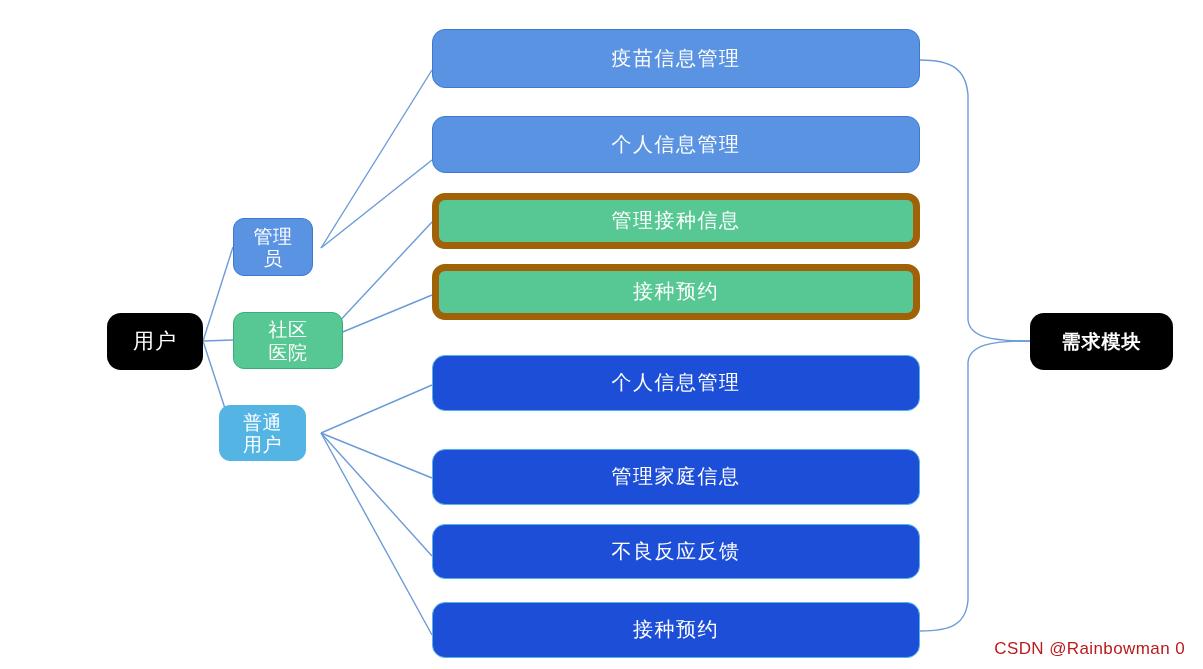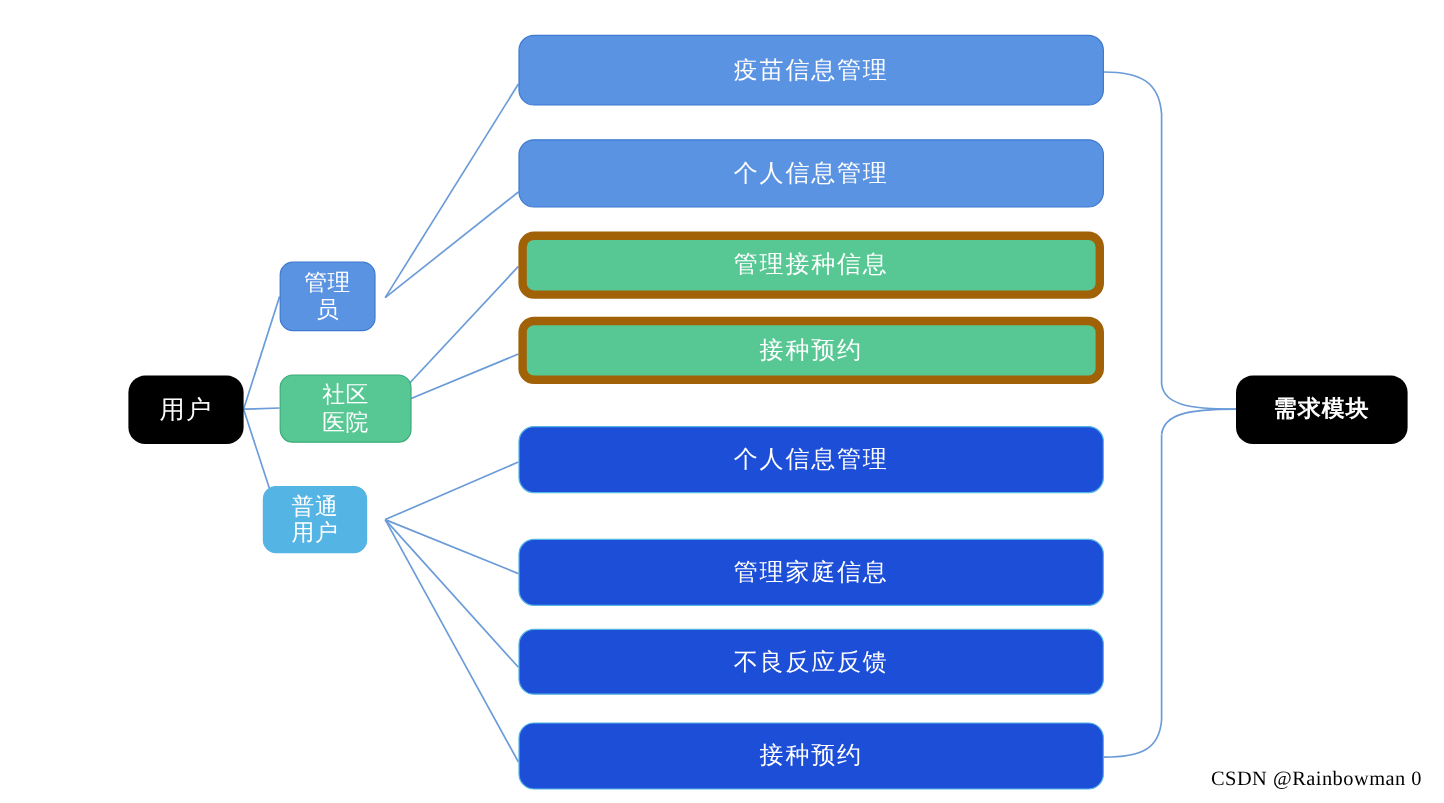--- a/index.html
+++ b/index.html
@@ -65,25 +65,25 @@
     border-radius: 13px;
     letter-spacing: 1.5px;
   }
   .node-leaf.blue  { background: #5b93e3; border: 1px solid #3d79cf; }
   .node-leaf.green { background: #57c894; border: 7px solid #a16207; }
   .node-leaf.cyan  { background: #1d4ed8; border: 1px solid #54b4e4; }
   .watermark {
     position: absolute;
     right: 18px;
     bottom: 10px;
-    color: #000000;
+    color: #b91c1c;
     font-size: 17px;
     letter-spacing: 0.4px;
     z-index: 3;
-    font-family: Liberation Serif, serif;
+    font-family: Liberation Sans, sans-serif;
   }
 </style>
 </head>
 <body>
 
 <div id="canvas">
 
   <svg id="edges" viewBox="0 0 1203 669" xmlns="http://www.w3.org/2000/svg">
     <g fill="none" stroke="#6b9bd8" stroke-width="1.4">
 

